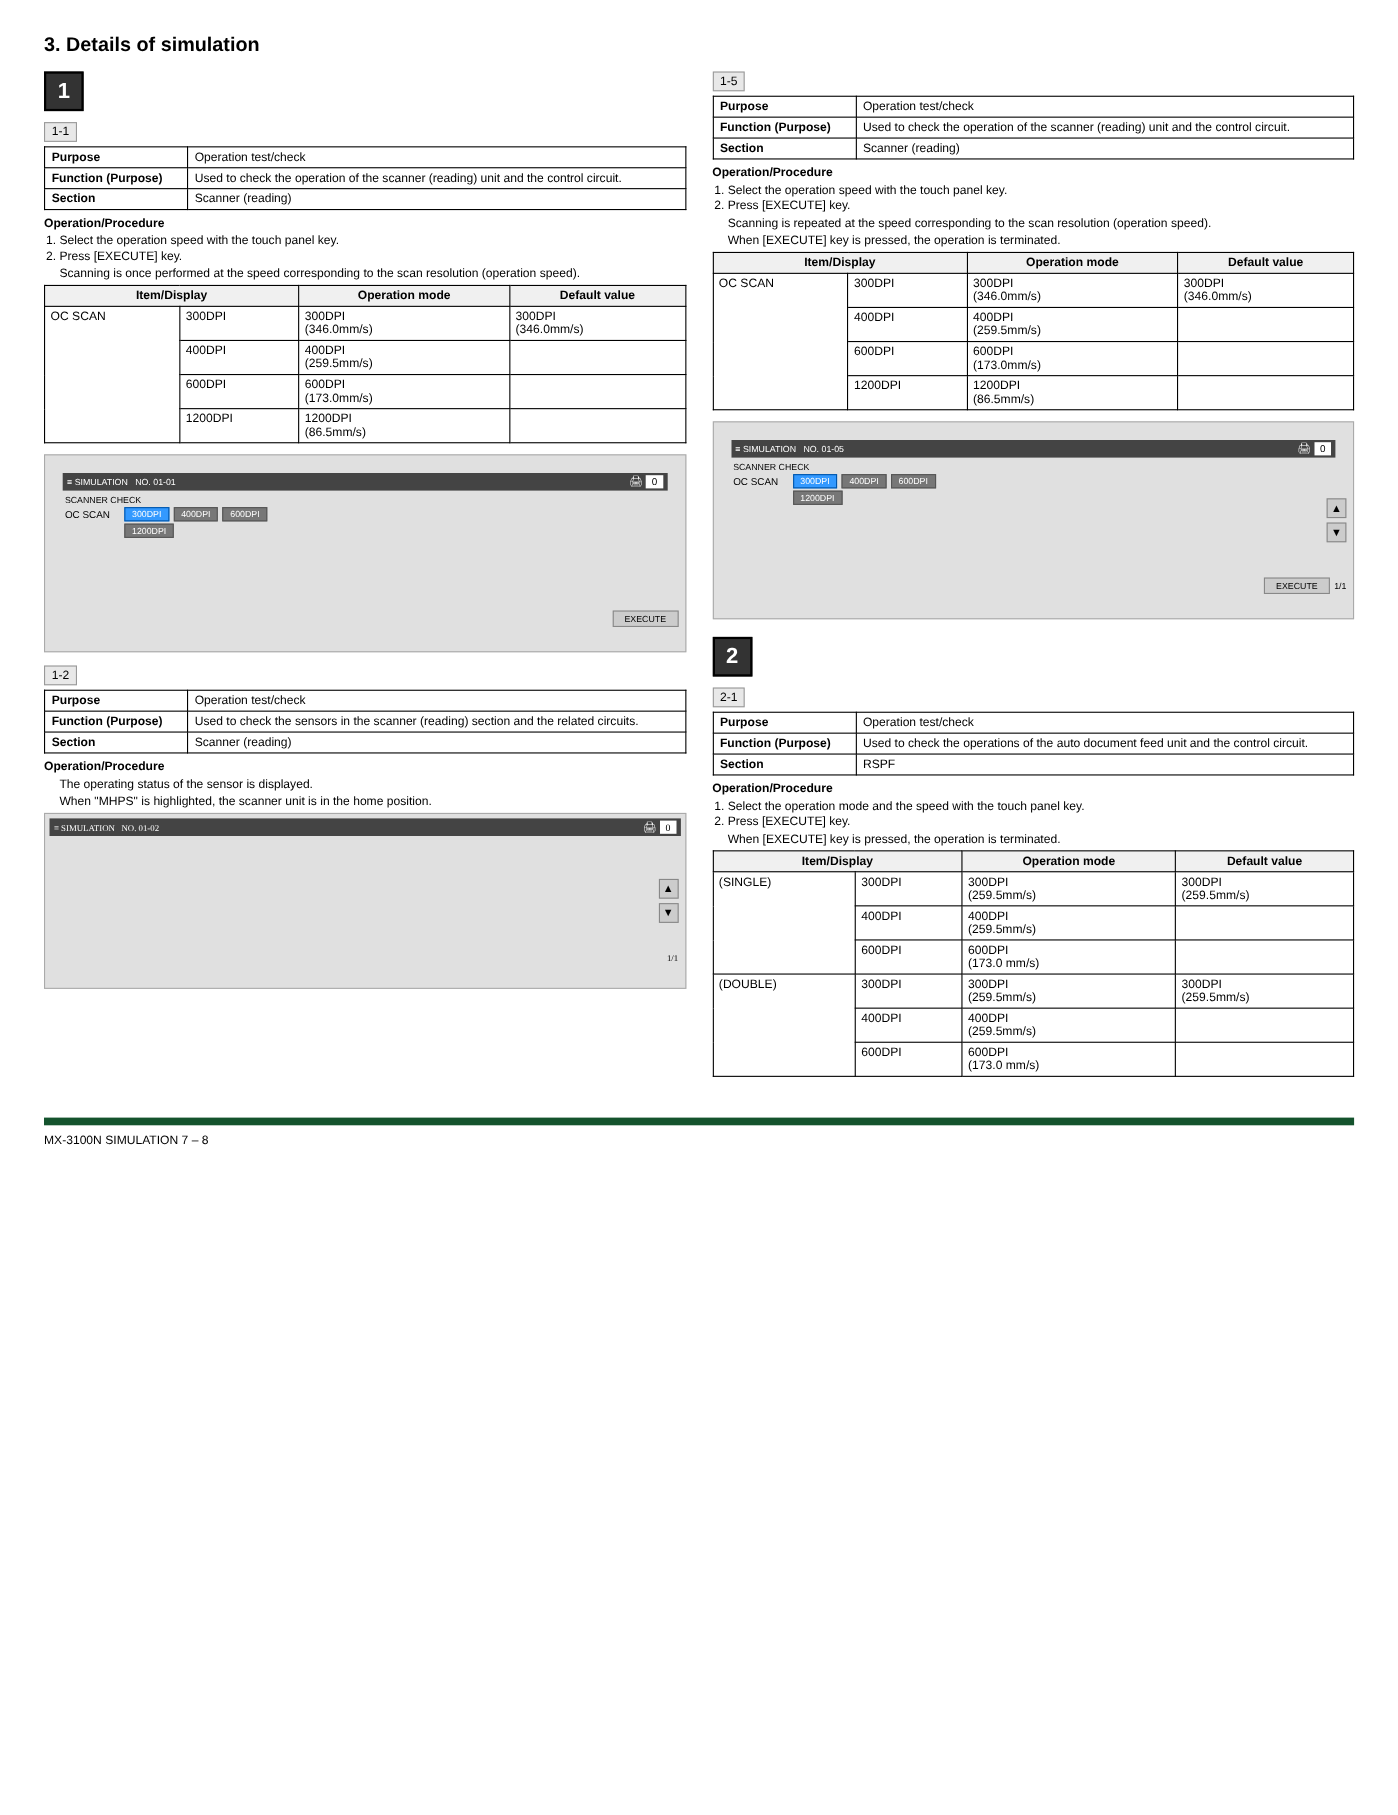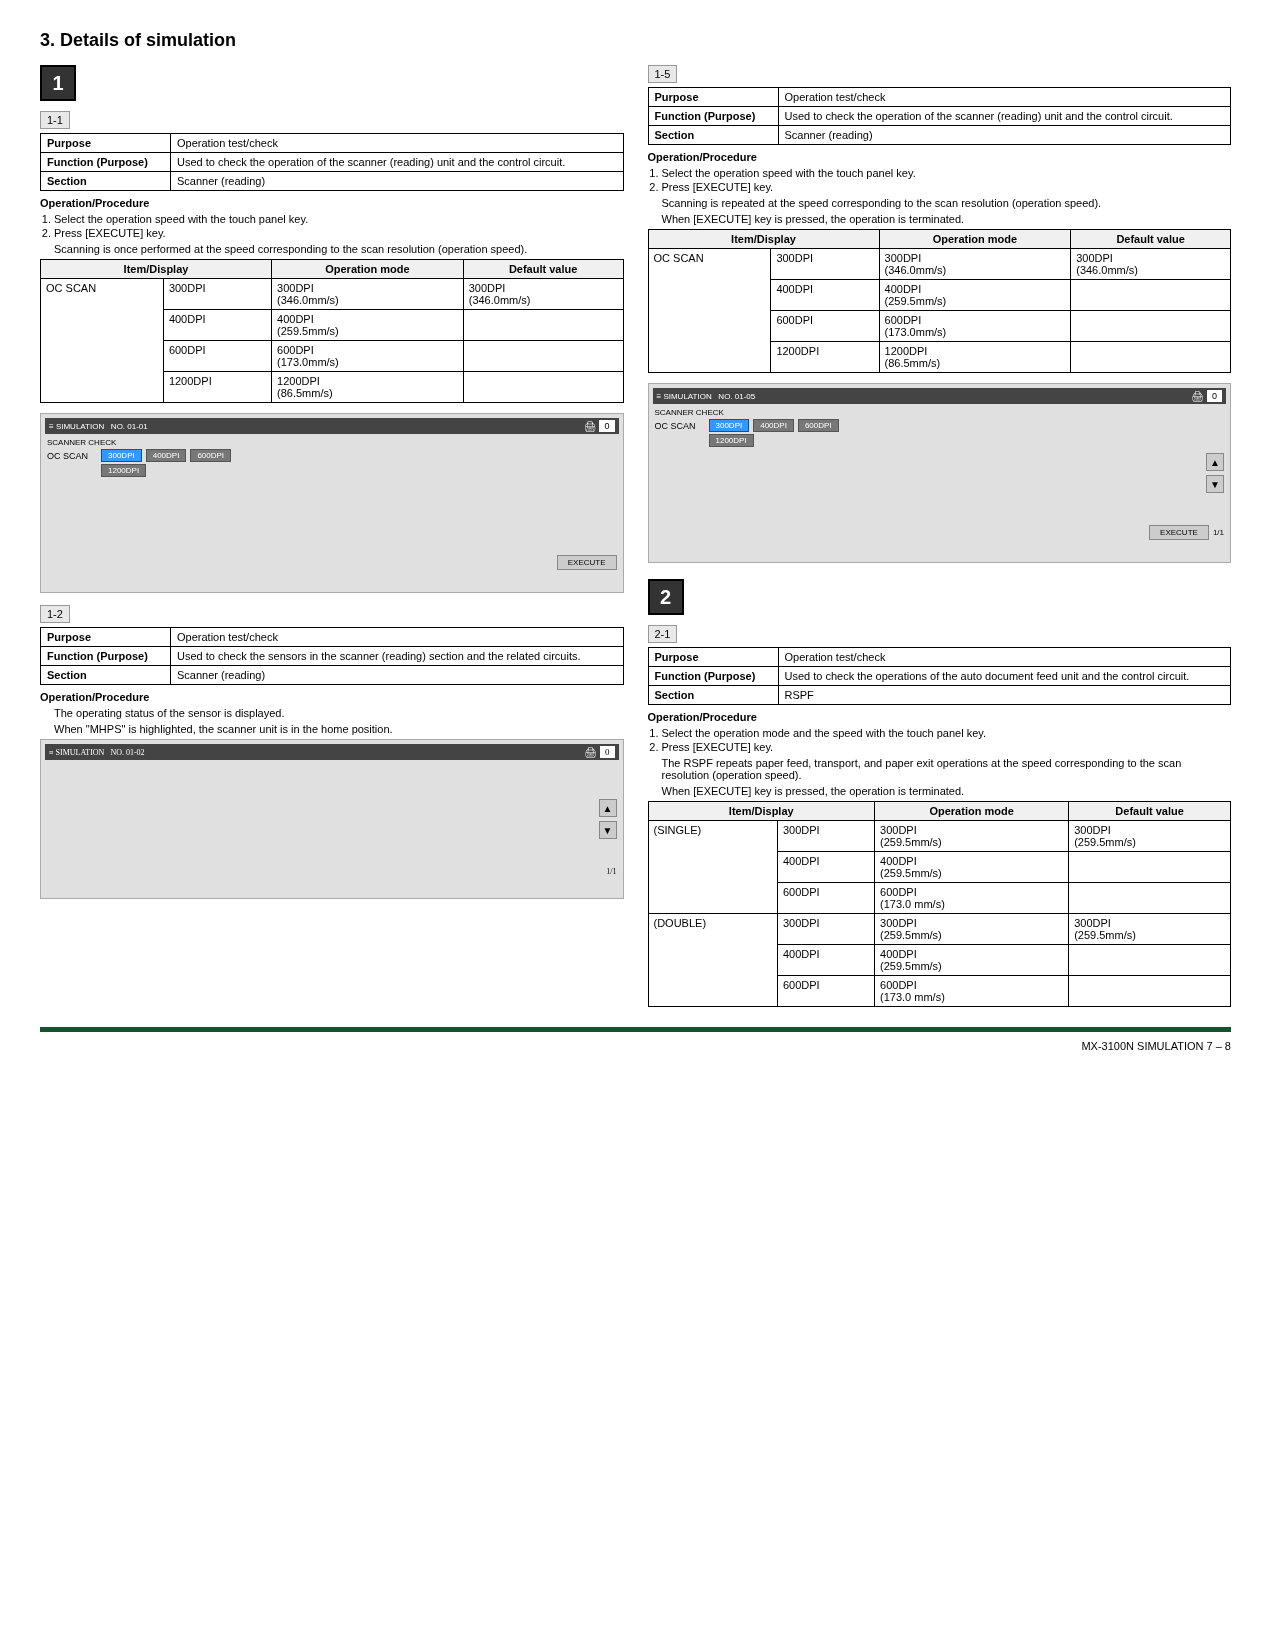--- a/index.html
+++ b/index.html
@@ -86,21 +86,21 @@
       text-align: center;
     }
     .data-table td {
       border: 1px solid #000;
       padding: 3px 5px;
       vertical-align: top;
     }
     .sim-screen {
       border: 1px solid #aaa;
       background: #e0e0e0;
-      padding: 4px;
+      padding: 16px;
       font-size: 9px;
       margin-bottom: 10px;
       position: relative;
       height: 180px;
     }
     .sim-screen-sm {
       border: 1px solid #aaa;
       background: #e0e0e0;
       padding: 4px;
       font-size: 9px;
@@ -190,24 +190,24 @@
       justify-content: center;
       font-size: 10px;
     }
     .sim-mhps {
       background: #555;
       color: #fff;
       padding: 1px 8px;
       font-size: 8px;
     }
     .footer-text {
-      text-align: right;
-      font-size: 11px;
-      margin-top: 8px;
-      border-top: 5px solid #14532d;
+      text-align: left;
+      font-size: 11px;
+      margin-top: 25px;
+      border-top: 7px solid #14532d;
       padding-top: 8px;
     }
     .section-divider {
       margin: 16px 0 10px 0;
     }
   </style>
 </head>
 <body>
 
 <h1>3.  Details of simulation</h1>
@@ -459,21 +459,20 @@
           <td>Section</td>
           <td>RSPF</td>
         </tr>
       </tbody>
         </table>
       <div class="op-proc-title">Operation/Procedure</div>
       <ol class="op-proc-list">
         <li>Select the operation mode and the speed with the touch panel key.</li>
         <li>Press [EXECUTE] key.</li>
       </ol>
-      <div class="op-proc-para">The RSPF repeats paper feed, transport, and paper exit operations at the speed corresponding to the scan resolution (operation speed).</div>
       <div class="op-proc-para">When [EXECUTE] key is pressed, the operation is terminated.</div>
 
       
       <table class="data-table">
         <thead>
           <tr>
             <th colspan="2">Item/Display</th>
             <th>Operation mode</th>
             <th>Default value</th>
           </tr>

